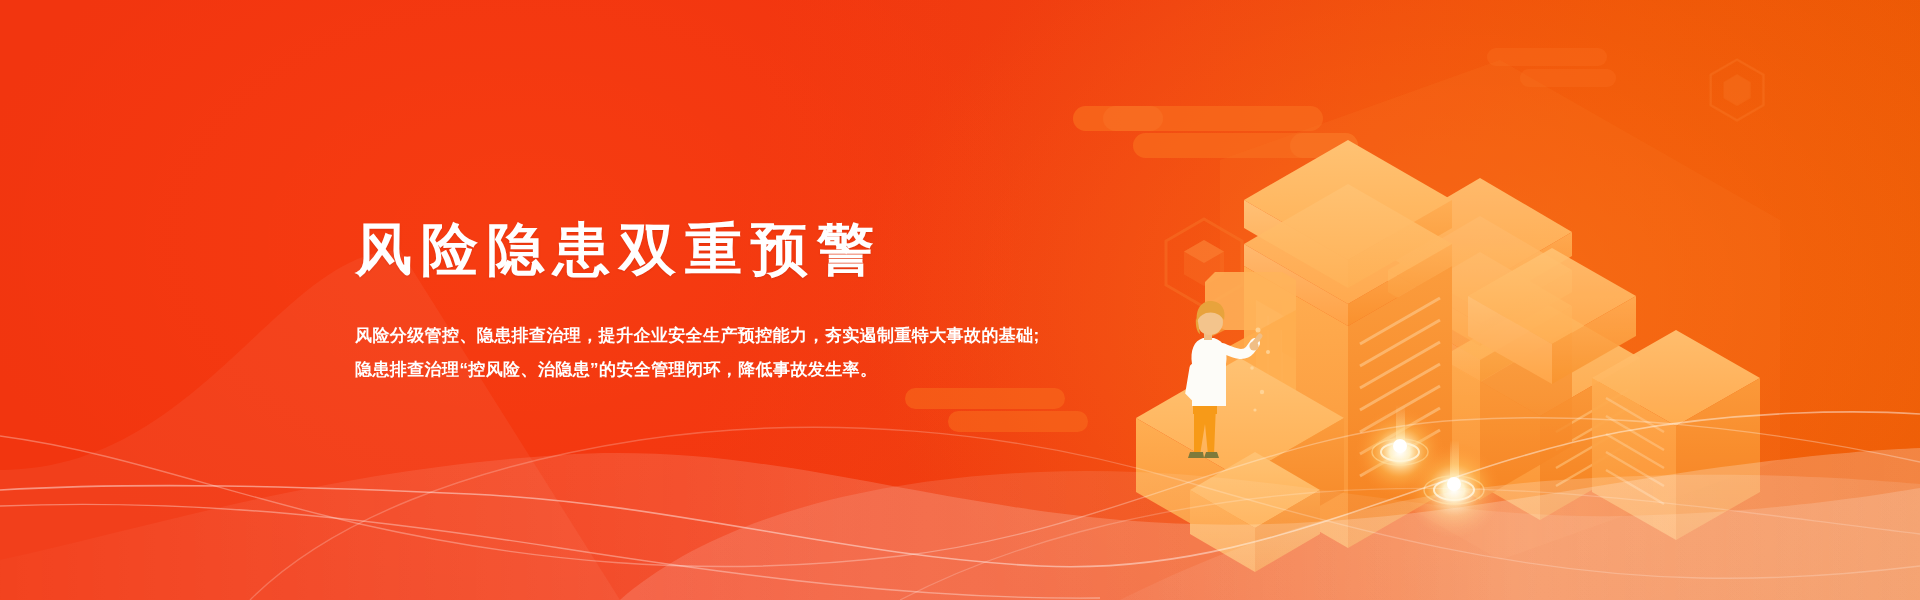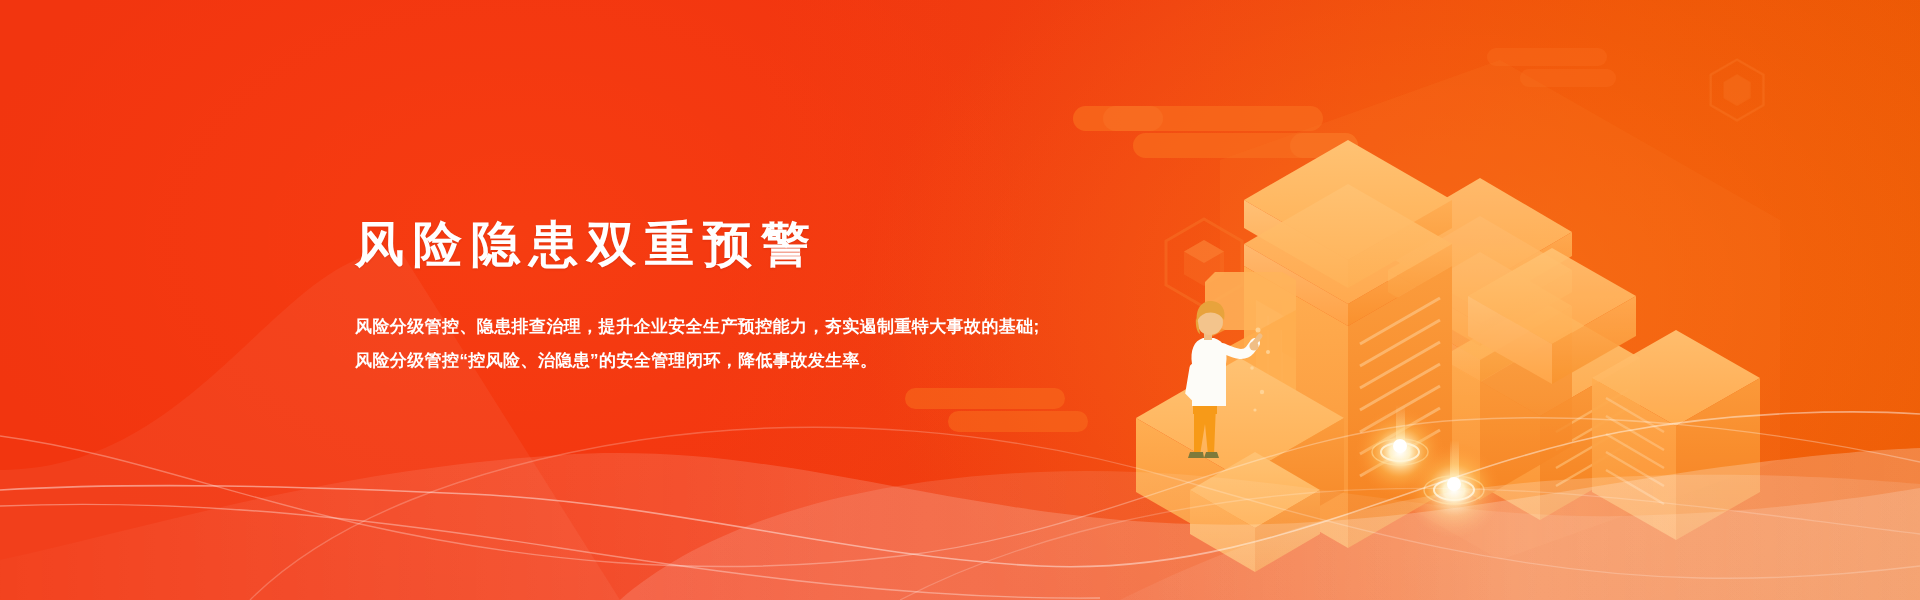--- a/index.html
+++ b/index.html
@@ -26,21 +26,21 @@
   }
   
   #text-block {
     position: absolute;
     left: 355px;
     top: 218px;
     width: 830px;
     z-index: 40;
   }
   #hero-title {
-    font-size: 49px;
+    font-size: 57px;
     line-height: 1.1;
     font-weight: 700;
     color: #ffffff;
     letter-spacing: 9px;
     margin: 0 0 38px 0;
     white-space: nowrap;
     text-shadow: 0 1px 2px rgba(140,20,0,.18);
   }
   .hero-sub-line {
     font-size: 17px;
@@ -283,21 +283,21 @@
       <circle cx="1210" cy="322" r="13" fill="#F3C48C"></circle>
 
       <path d="M1197,322 C1195,308 1203,300 1212,301 C1222,302 1226,310 1224,320 C1220,314 1214,311 1206,313 C1201,315 1198,318 1197,322 Z" fill="#E8A33C"></path>
       <path d="M1196,318 C1195,328 1198,333 1200,334 L1198,322 Z" fill="#E8A33C"></path>
     </g>
   </svg>
 
   <div id="text-block">
     <h1 id="hero-title">风险隐患双重预警</h1>
     <div class="hero-sub-line">风险分级管控、隐患排查治理，提升企业安全生产预控能力，夯实遏制重特大事故的基础;</div>
-    <div class="hero-sub-line">风险分级管控“控风险、治隐患”的安全管理闭环，降低事故发生率。</div>
+    <div class="hero-sub-line">隐患排查治理“控风险、治隐患”的安全管理闭环，降低事故发生率。</div>
   </div>
 
   <svg class="layer" viewBox="0 0 1920 600" preserveAspectRatio="none" style="z-index:60">
     <defs>
       <linearGradient id="waveFillA" x1="0" y1="0" x2="1" y2="0">
         <stop offset="0%" stop-color="#FFFFFF" stop-opacity=".02"></stop>
         <stop offset="45%" stop-color="#FFFFFF" stop-opacity=".16"></stop>
         <stop offset="100%" stop-color="#FFFFFF" stop-opacity=".24"></stop>
       </linearGradient>
       <linearGradient id="waveFillB" x1="0" y1="0" x2="1" y2="0">

